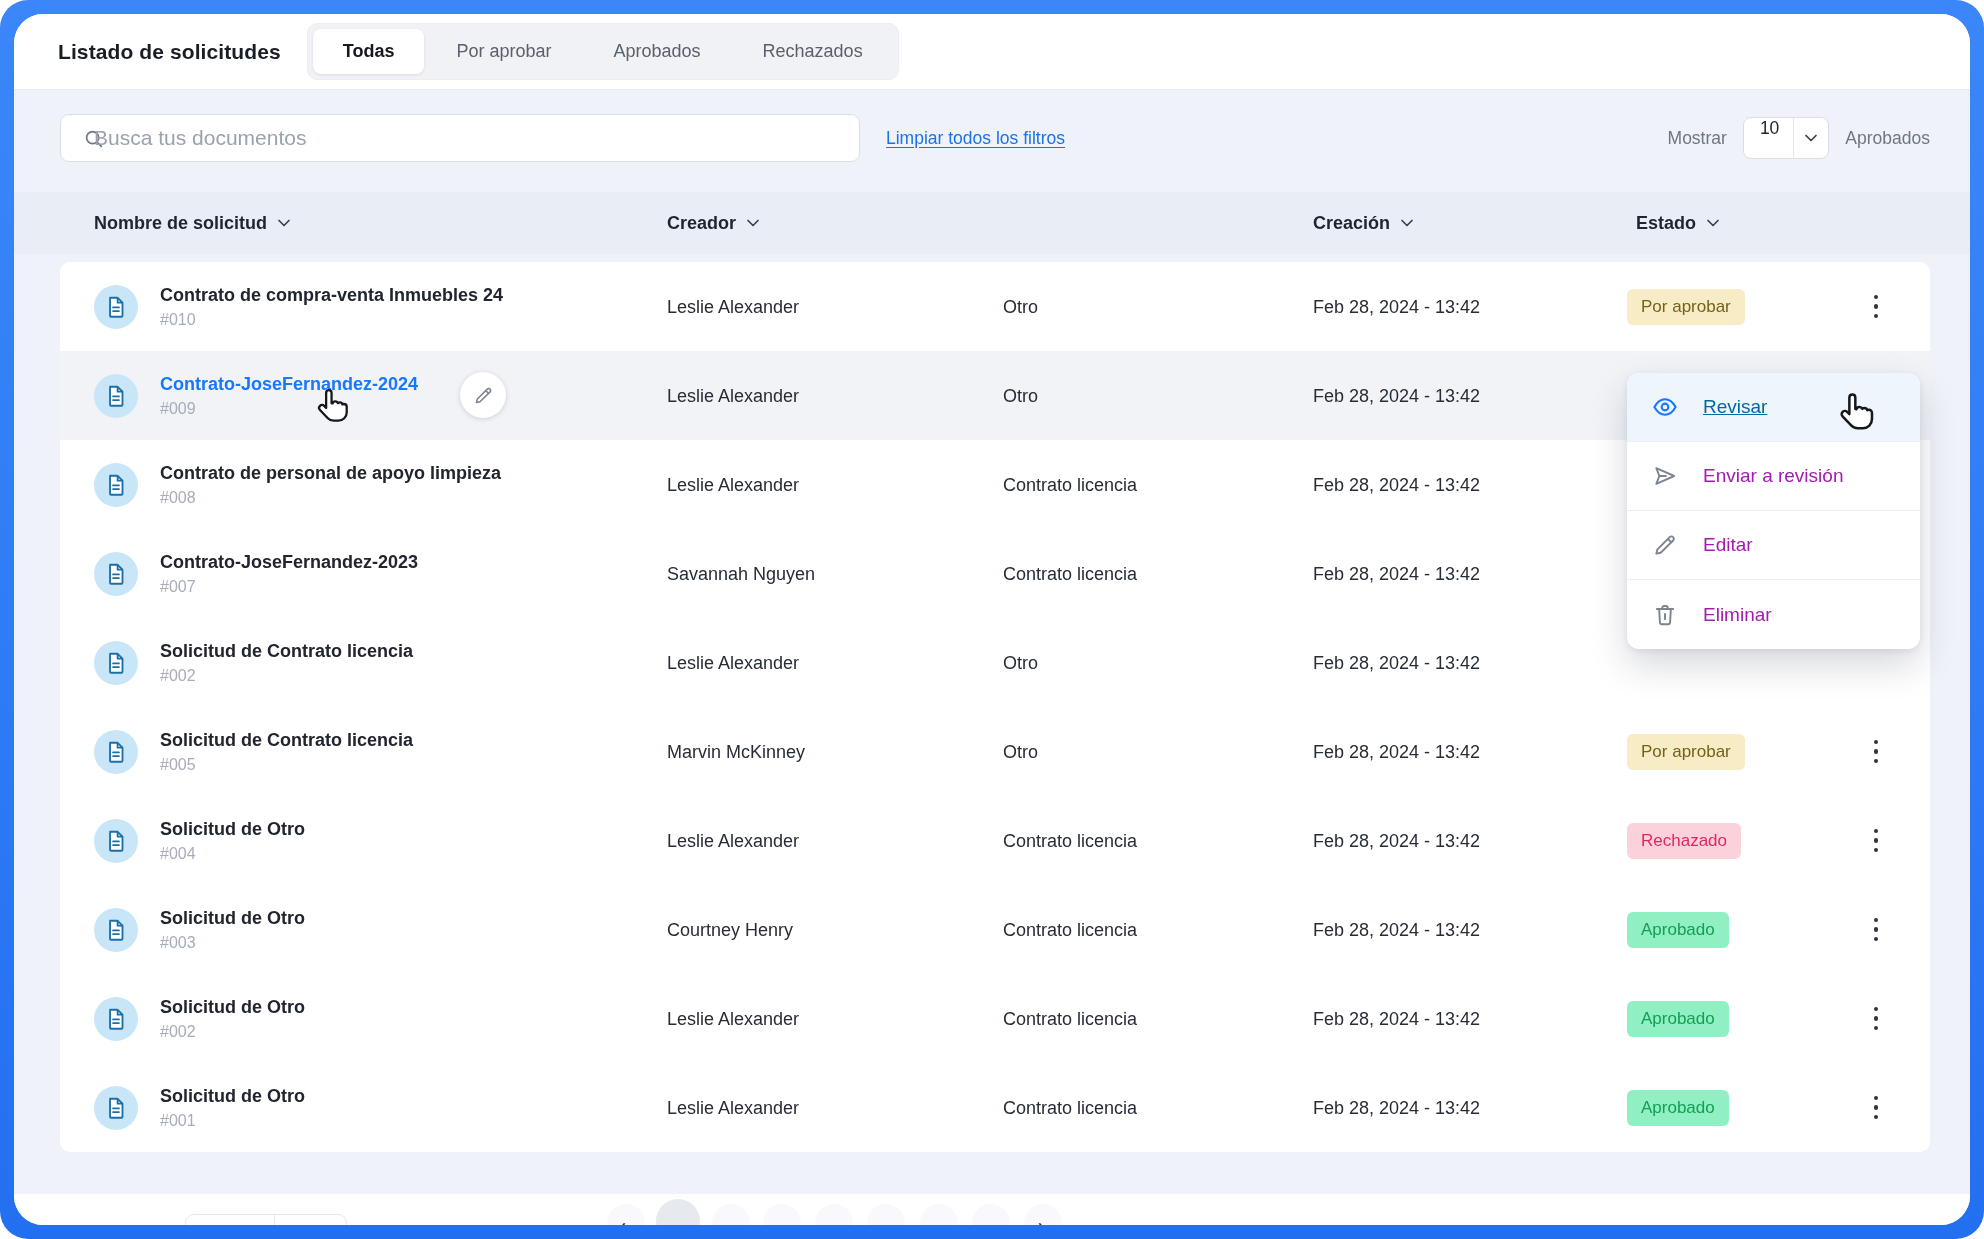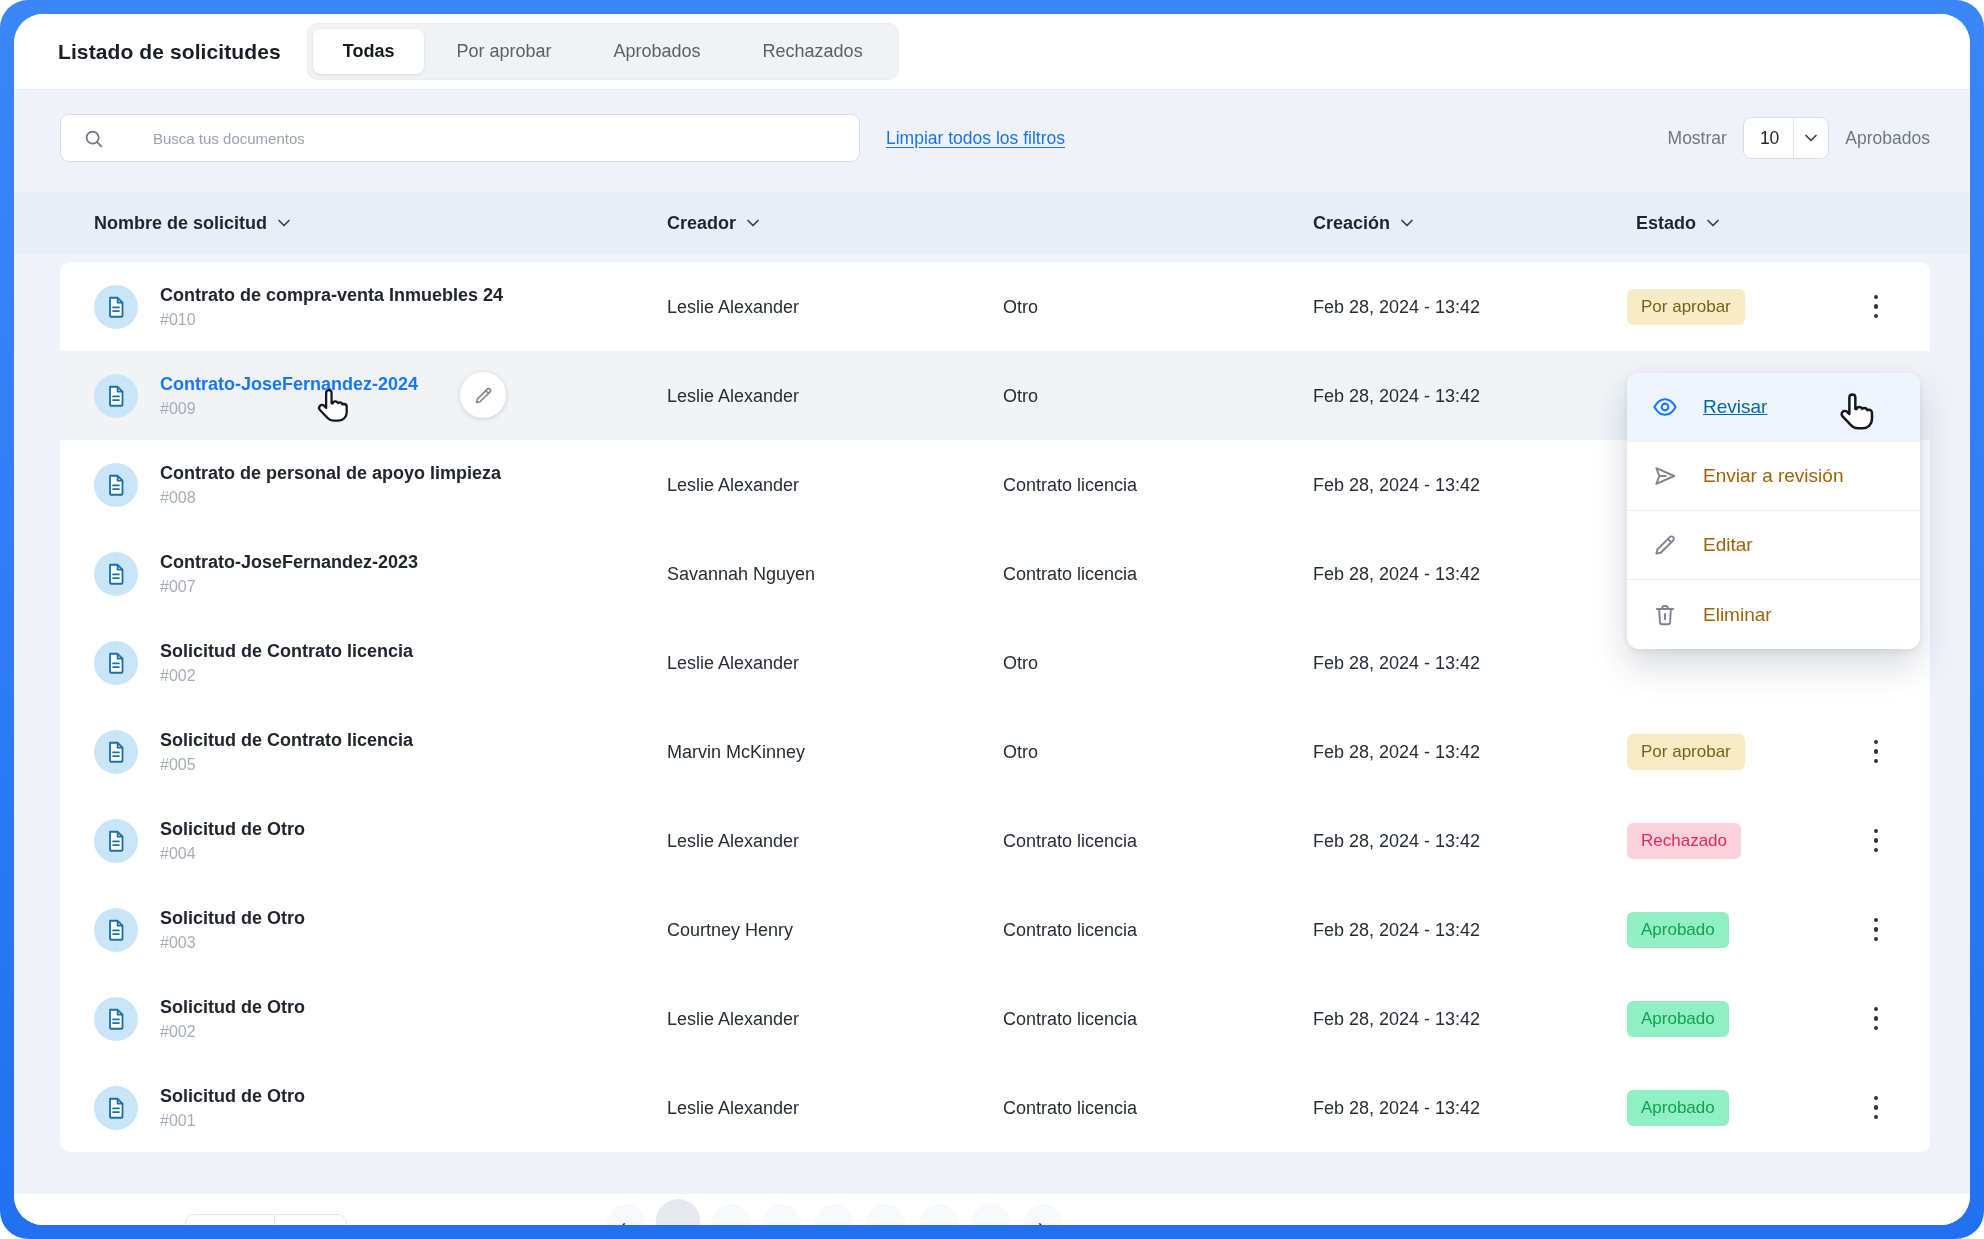--- a/index.html
+++ b/index.html
@@ -12,26 +12,26 @@
   .app-header{position:absolute;top:0;left:0;right:0;height:76px;background:#fff;border-bottom:1px solid #e9ecf1;display:flex;align-items:center;padding-left:44px;z-index:5;}
   .app-title{font-size:21px;font-weight:700;color:#191e26;letter-spacing:.1px;}
   .tabs{margin-left:26px;background:#f0f2f6;border:1px solid #ebedf2;border-radius:10px;padding:5px;display:flex;gap:2px;}
   .tab{padding:12px 30px;font-size:18px;color:#59616d;border-radius:8px;cursor:default;white-space:nowrap;}
   .tab.active{background:#fff;color:#14181f;font-weight:700;box-shadow:0 1px 3px rgba(16,24,40,.10);}
 
   
   .toolbar{position:absolute;top:100px;left:46px;right:40px;height:48px;display:flex;align-items:center;}
   .search{position:relative;width:800px;height:48px;background:#fff;border:1px solid #d9dee6;border-radius:9px;}
   .search svg{position:absolute;left:22px;top:13px;}
-  .search input{position:absolute;inset:0;border:0;outline:0;background:transparent;padding-left:92px;font-size:15px;color:#15803d;}
+  .search input{position:absolute;inset:0;border:0;outline:0;background:transparent;padding-left:33px;font-size:21px;color:#15803d;}
   .search input::placeholder{color:#99a2ae;}
   .clear-link{margin-left:26px;font-size:17.5px;color:#1a73e8;text-decoration:underline;text-underline-offset:3px;cursor:pointer;}
   .toolbar .spacer{flex:1;}
   .muted{font-size:17.5px;color:#6f7781;}
-  .page-size{margin:0 16px;height:42px;background:#fff;border:1px solid #d9dee6;border-radius:8px;display:flex;align-items:center;}
+  .page-size{margin:0 16px;height:42px;background:#fff;border:1px solid #d9dee6;border-radius:8px;display:flex;}
   .page-size .val{padding:0 14px 0 16px;font-size:17.5px;color:#20252e;}
   .page-size .chev{border-left:1px solid #e3e7ed;height:100%;display:flex;align-items:center;padding:0 10px;}
 
   
   .thead{position:absolute;top:178px;left:0;right:0;height:62px;background:#e9edf5;z-index:1;}
   .thead .col{position:absolute;top:0;height:62px;display:flex;align-items:center;gap:10px;font-size:18px;font-weight:700;color:#1f242e;}
 
   
   .rows{position:absolute;left:46px;top:248px;width:1870px;}
   .row{position:relative;height:89px;background:#fff;}
@@ -48,21 +48,21 @@
   .badge{position:absolute;left:1567px;top:50%;transform:translateY(-50%);font-size:17px;padding:8px 14px;border-radius:6px;white-space:nowrap;}
   .badge--pending{background:#f8ecc6;color:#75621a;}
   .badge--rejected{background:#fbd2dc;color:#e02860;}
   .badge--approved{background:#90f0c3;color:#13a053;}
   .kebab{position:absolute;left:1798px;top:50%;transform:translateY(-50%);width:36px;height:36px;border:0;background:transparent;display:flex;flex-direction:column;align-items:center;justify-content:center;gap:5px;cursor:pointer;}
   .kebab i{width:4.5px;height:4.5px;border-radius:50%;background:#2f353e;}
   .edit-fab{position:absolute;left:400px;top:21px;width:46px;height:46px;border-radius:50%;background:#fff;border:0;box-shadow:0 1px 5px rgba(16,24,40,.16);display:flex;align-items:center;justify-content:center;cursor:pointer;}
 
   
   .menu{position:absolute;left:1613px;top:359px;width:293px;background:#fff;border-radius:12px;box-shadow:0 16px 36px rgba(25,39,70,.18),0 2px 6px rgba(25,39,70,.08);overflow:hidden;z-index:50;}
-  .menu-item{height:69px;display:flex;align-items:center;gap:24px;padding-left:24px;font-size:19px;color:#a16207;border-bottom:1px solid #edeff2;cursor:pointer;}
+  .menu-item{height:69px;display:flex;align-items:center;gap:24px;padding-left:24px;font-size:19px;color:#a21caf;border-bottom:1px solid #edeff2;cursor:pointer;}
   .menu-item:last-child{border-bottom:0;}
   .menu-item .mi{width:28px;height:28px;display:flex;align-items:center;justify-content:center;color:#7e858f;}
   .menu-item.active{background:#eff5fd;color:#0369a1;text-decoration:underline;}
   .menu-item.active .mi{color:#1677ff;}
 
   
   .pagefoot{position:absolute;left:0;right:0;top:1180px;height:31px;background:#fff;}
   .foot-seg{position:absolute;left:171px;top:20px;height:34px;display:flex;border:1.5px solid #e4e7ec;border-bottom:0;border-radius:9px 9px 0 0;background:#fff;}
   .foot-seg i{display:block;width:88px;}
   .foot-seg i+i{width:72px;border-left:1.5px solid #e4e7ec;}

